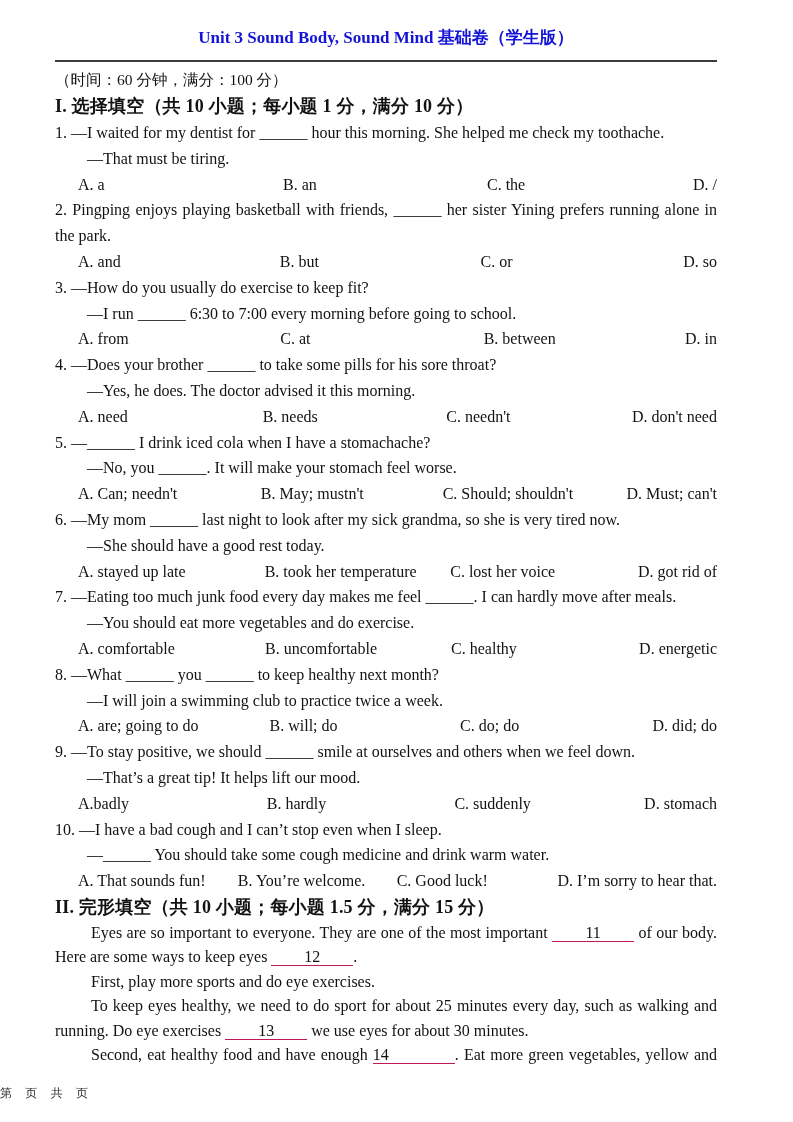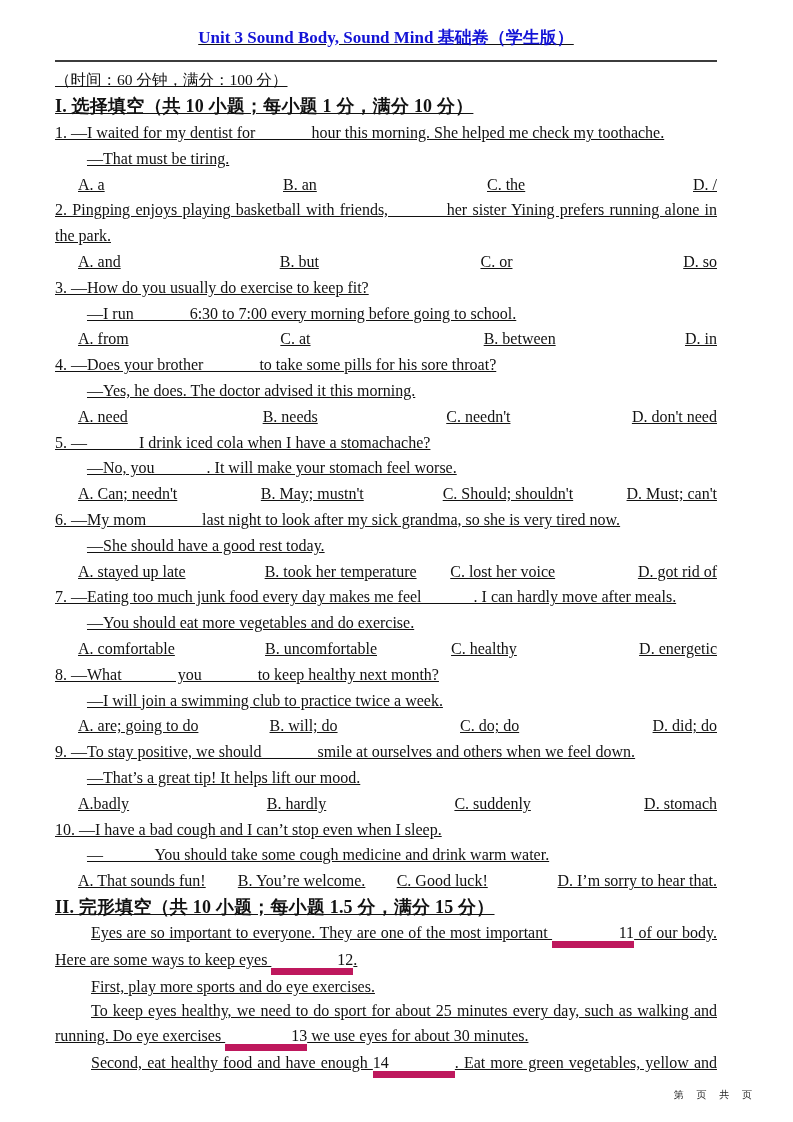--- a/index.html
+++ b/index.html
@@ -7,21 +7,20 @@
     width:793px;height:1122px;
     font-family:"Liberation Serif","DejaVu Serif",serif;
     font-size:16px;color:#121212;
     overflow:hidden;
   }
   .page{
     box-sizing:border-box;
     width:757px;height:1122px;
     padding:25px 40px 0 55px;
     position:relative;
-    text-decoration:underline;
   }
   .doc-title{
     text-align:center;
     font-weight:bold;
     font-size:17px;
     line-height:26px;
   }
   .header-rule{
     border:none;
     border-top:2px solid #3c3c3c;
@@ -58,30 +57,30 @@
     margin:0;
     line-height:24.5px;
     text-indent:36px;
   }
   .cloze-p.justify{text-align:justify;}
   .cloze-p.justify-last{text-align-last:justify;}
   .cloze-blank{
     display:inline-block;
     width:82px;
     text-indent:0;
-    text-align:right;
-    border-bottom:7px solid #be185d;
+    text-align:center;
+    border-bottom:1px solid #be185d;
     line-height:17px;
   }
   .page-footer{
     position:absolute;
     left:0;right:0;
     bottom:20px;
-    text-align:right;
-    font-size:10px;
+    text-align:left;
+    font-size:12px;
     letter-spacing:5px;
     color:#2b2b2b;
     font-family:"Liberation Sans","DejaVu Sans",sans-serif;
   }
 </style>
 </head>
 <body>
 
 <div class="page">
 

